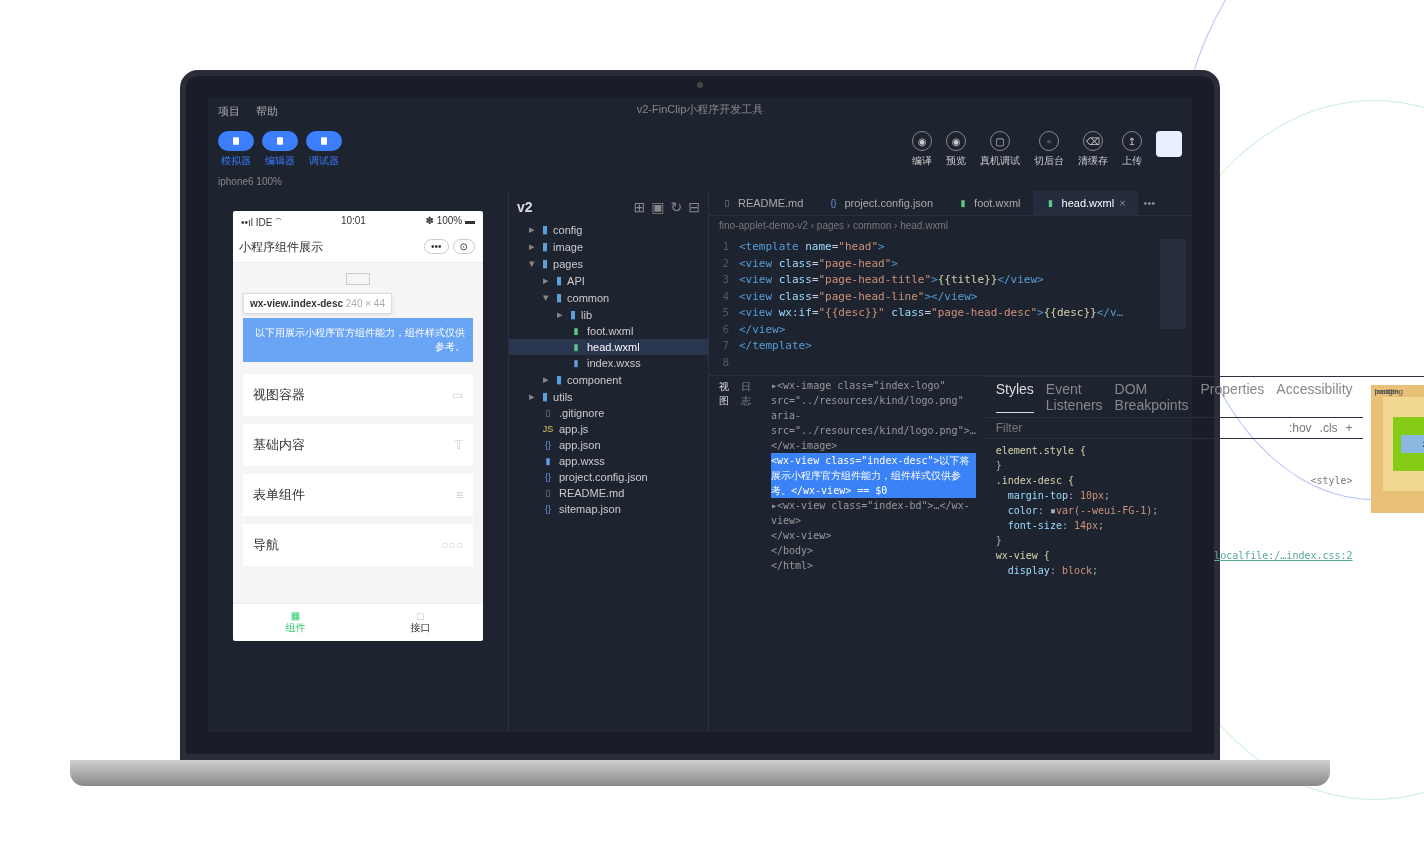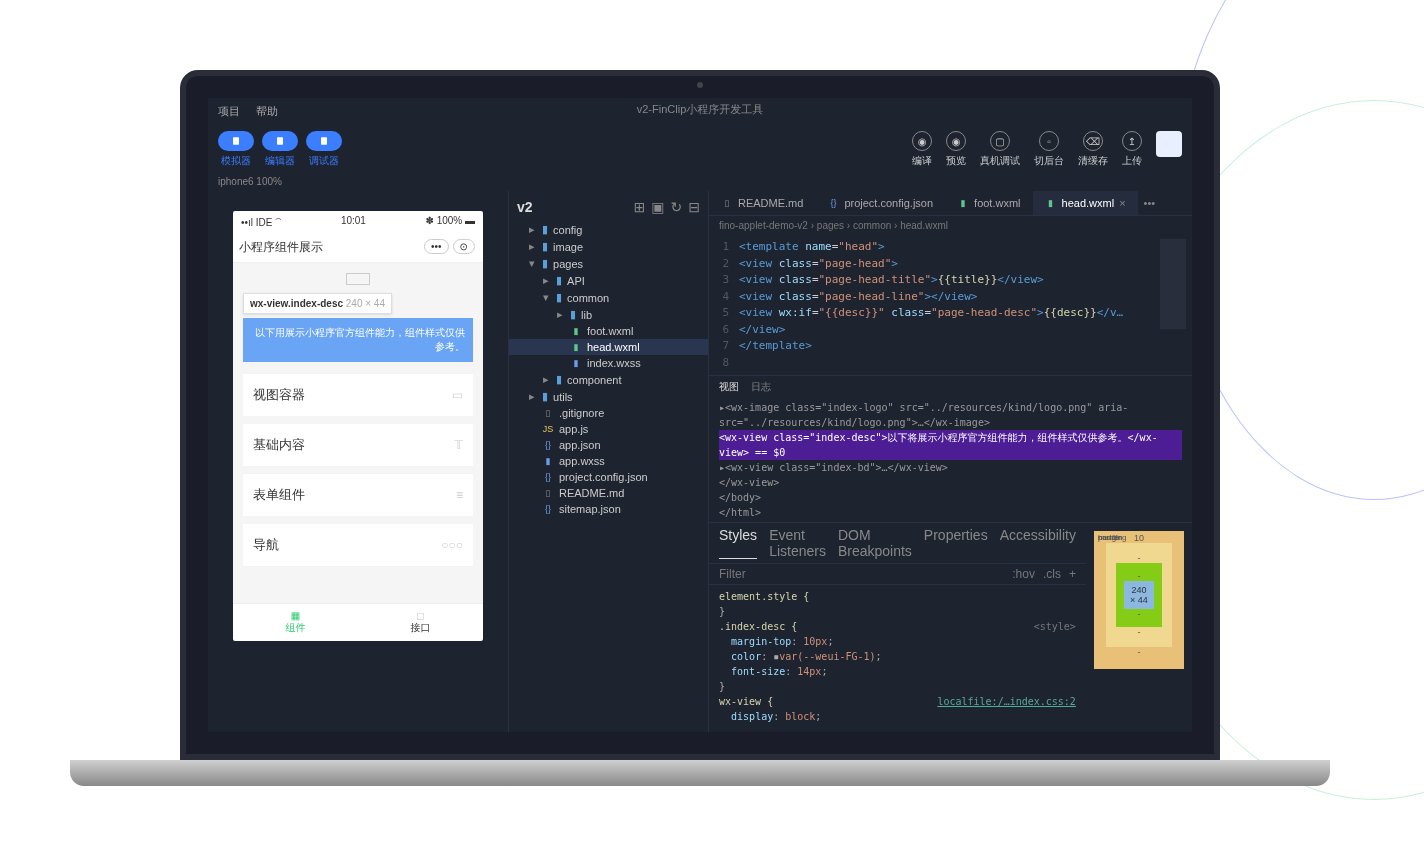--- a/index.html
+++ b/index.html
@@ -80,25 +80,25 @@
 .code-line { display: flex; }
 .lineno { width: 30px; text-align: right; color: #556; padding-right: 10px; }
 .tkn { color: #ccc; }
 .tkn-tag { color: #569cd6; }
 .tkn-attr { color: #9cdcfe; }
 .tkn-str { color: #ce9178; }
 .tkn-brace { color: #d4d4aa; }
 .minimap { position: absolute; right: 6px; top: 4px; width: 26px; height: 90px; background: rgba(180,180,200,.08); }
 
 
-.devtools { flex: 1; display: flex; flex-direction: column; border-top: 1px solid #2a3040; min-height: 0; position: relative; }
+.devtools { flex: 1; display: flex; border-top: 1px solid #2a3040; min-height: 0; position: relative; }
 .dt-tabs { display: flex; gap: 12px; padding: 4px 10px; font-size: 10px; color: #888; }
 .dt-tabs .on { color: #ddd; }
 .dom-view { font-family: Consolas, monospace; font-size: 10px; padding: 2px 10px; color: #999; line-height: 1.5; }
-.dom-line.sel { background: #4c1d95; color: #fff; }
+.dom-line.sel { background: #3b82f6; color: #fff; }
 .dom-path { padding: 3px 10px; font-size: 10px; color: #aaa; display: flex; gap: 10px; border-top: 1px solid #2a3040; }
 .dom-path .on { background: #3a4050; color: #fff; padding: 0 4px; }
 .styles-row { display: flex; flex: 1; border-top: 1px solid #2a3040; }
 .styles-left { flex: 1; }
 .styles-tabs { display: flex; gap: 12px; padding: 4px 10px; font-size: 14px; color: #888; }
 .styles-tabs .on { color: #ddd; border-bottom: 1px solid #ddd; }
 .filter-row { display: flex; padding: 3px 10px; font-size: 12px; color: #777; border-top: 1px solid #2a3040; border-bottom: 1px solid #2a3040; }
 .css-rules { font-family: Consolas, monospace; font-size: 10px; padding: 4px 10px; color: #aaa; line-height: 1.5; }
 .css-prop { color: #9cdcfe; }
 .css-val { color: #ce9178; }

